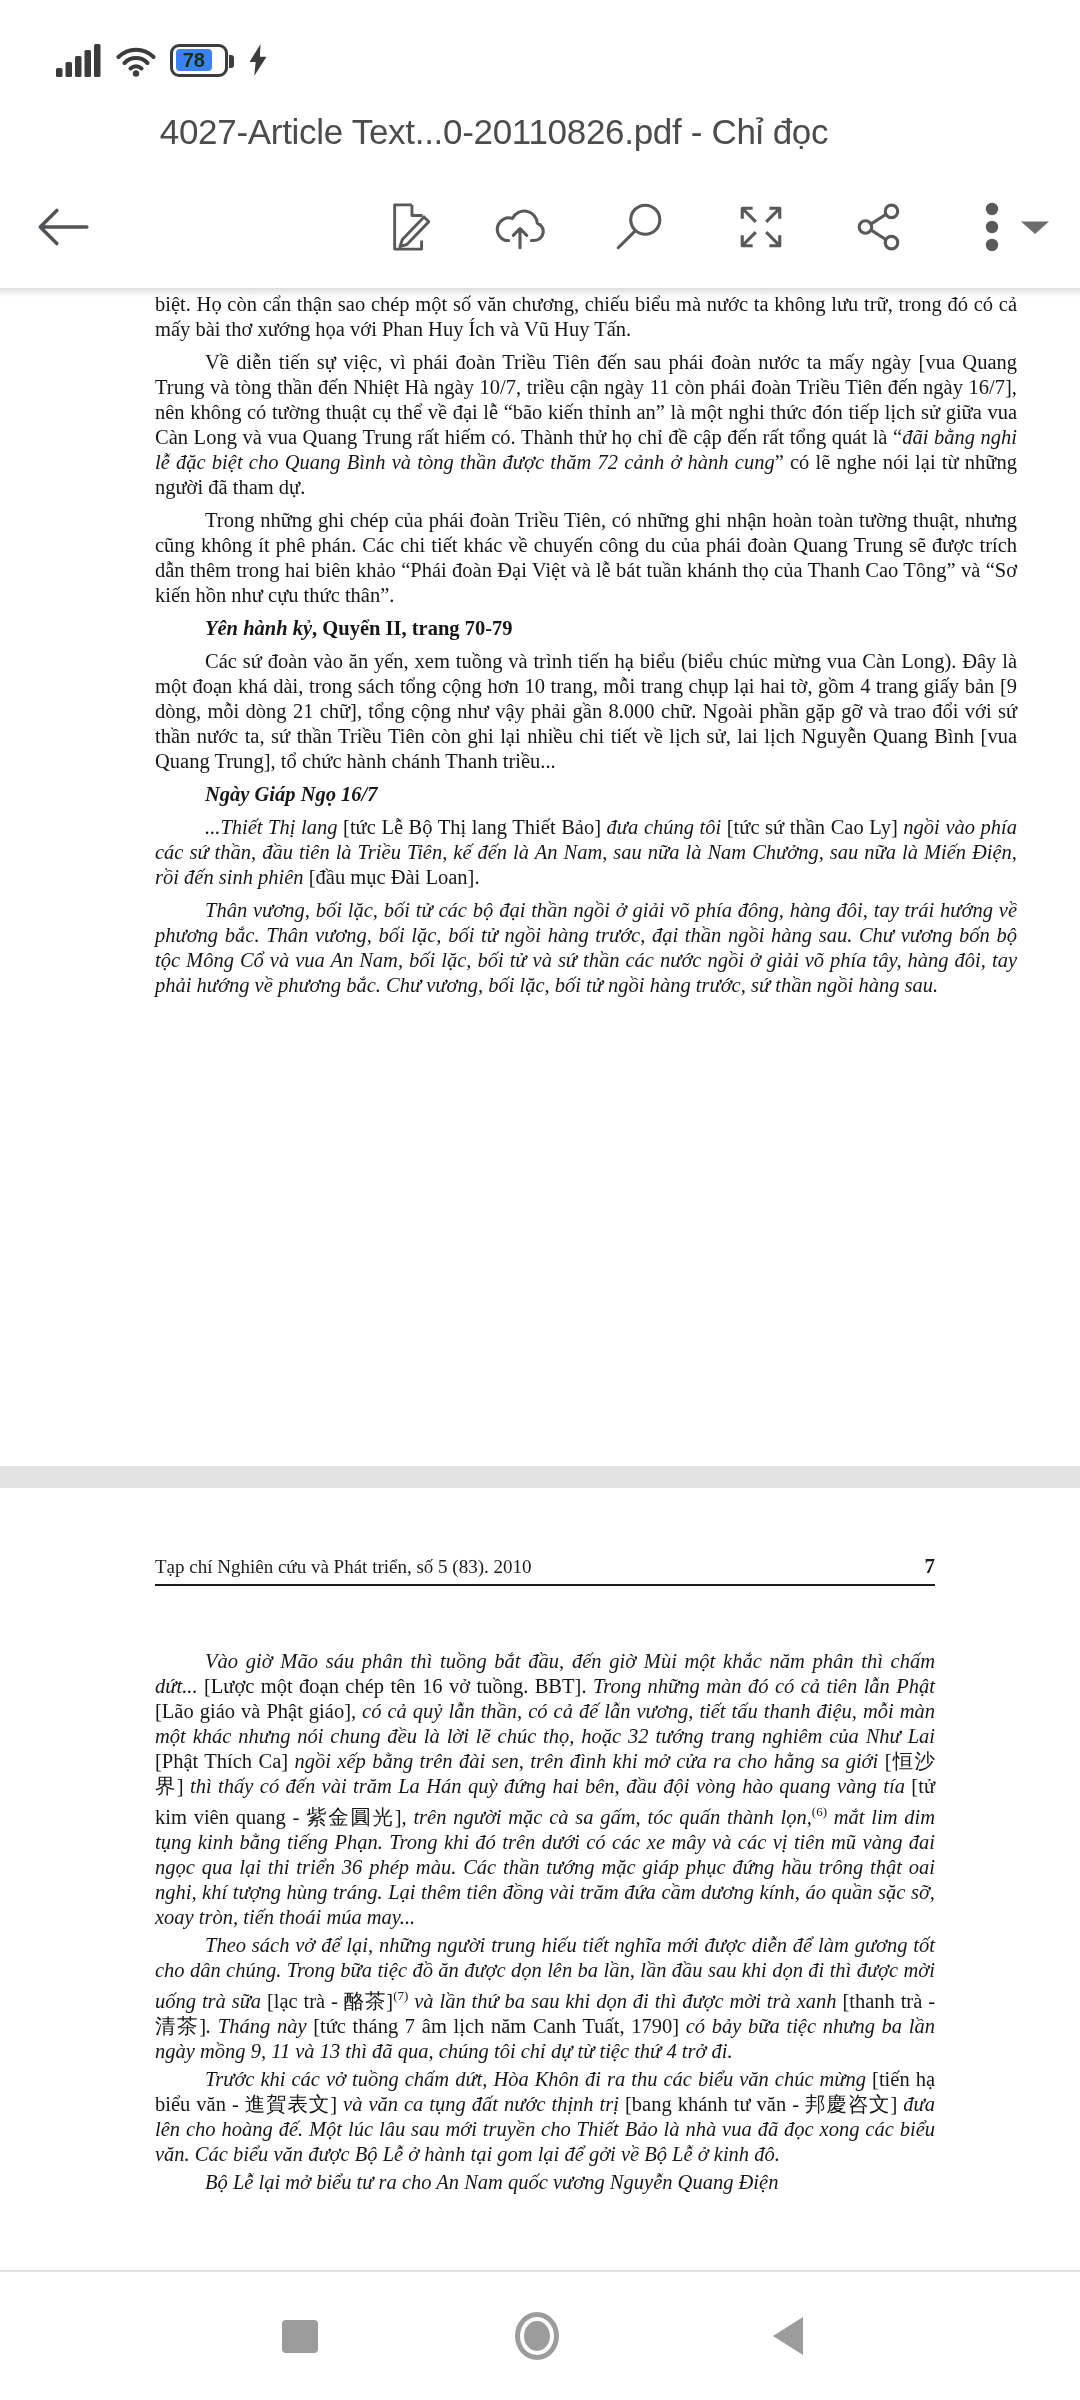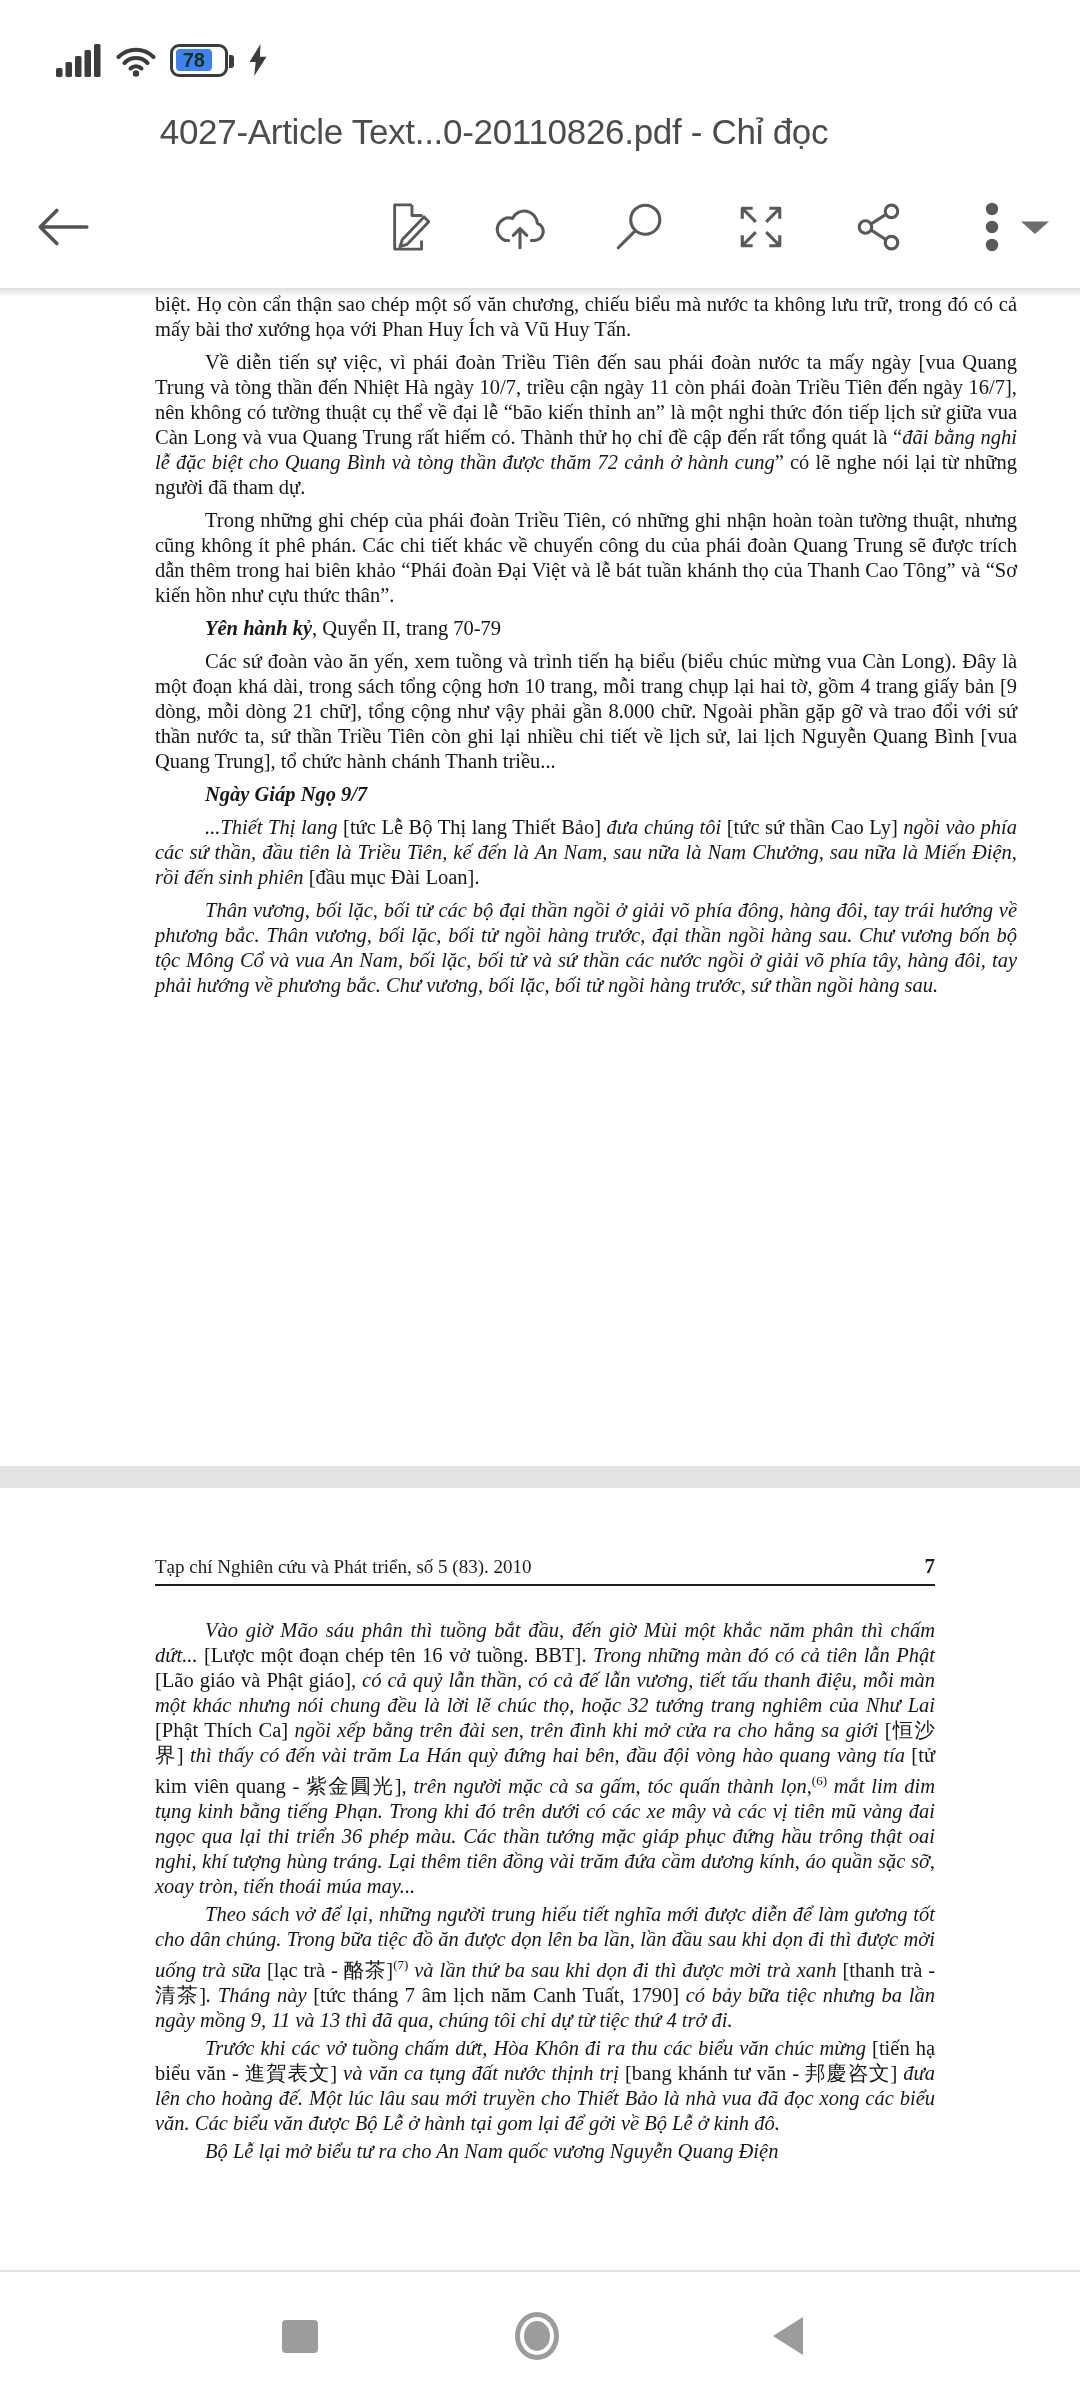--- a/index.html
+++ b/index.html
@@ -45,28 +45,28 @@
         font-family:"Liberation Serif","DejaVu Serif",serif;color:#161616;
         font-size:20.5px;line-height:25px;}
   .page1{height:1178px;padding:4px 63px 0 155px;}
   .page-sep{height:22px;background:#e3e3e3;}
   .page2{height:782px;padding:66px 145px 0 155px;}
   .para{margin:0 0 8px 0;text-indent:50px;text-align:justify;}
   .para.cont{text-indent:0;}
   .page2 .para{margin-bottom:3px;}
   .h{margin:2px 0 8px 50px;font-weight:bold;}
   .seg-i{font-style:italic;}
-  .seg-b{font-weight:normal;}
+  .seg-b{font-weight:bold;}
   .seg-bi{font-weight:bold;font-style:italic;}
   .seg-sup{vertical-align:super;font-size:13px;font-style:normal;}
   .p2-header{display:flex;justify-content:space-between;align-items:baseline;
              border-bottom:2.5px solid #1c1c1c;padding-bottom:5px;}
   .p2-journal{font-size:19px;color:#1c1c1c;}
   .p2-num{font-size:21px;font-weight:bold;color:#1c1c1c;}
-  .p2-body{margin-top:32px;}
+  .p2-body{margin-top:63px;}
 
   
   .nav-divider{position:absolute;top:2270px;left:0;width:1080px;height:2px;background:#e1e1e1;}
   .nav-bar{position:absolute;top:2272px;left:0;width:1080px;height:128px;background:#fff;}
   .nav-btn{position:absolute;top:0;height:128px;width:120px;display:flex;align-items:center;
            justify-content:center;background:none;border:none;padding:0;cursor:pointer;}
   .nav-recents{left:240px;}
   .nav-home{left:477px;}
   .nav-back{left:728px;}
   .nav-square{width:36px;height:33px;background:#9c9c9c;border-radius:4px;}
@@ -188,21 +188,21 @@
   </button>
   <div class="toolbar-shadow"></div>
 
   <div class="pdf-viewport">
     <div class="page page1">
       <p class="para cont"><span>biệt. Họ còn cẩn thận sao chép một số văn chương, chiếu biểu mà nước ta không lưu trữ, trong đó có cả mấy bài thơ xướng họa với Phan Huy Ích và Vũ Huy Tấn.</span></p>
       <p class="para"><span>Về diễn tiến sự việc, vì phái đoàn Triều Tiên đến sau phái đoàn nước ta mấy ngày [vua Quang Trung và tòng thần đến Nhiệt Hà ngày 10/7, triều cận ngày 11 còn phái đoàn Triều Tiên đến ngày 16/7], nên không có tường thuật cụ thể về đại lễ “bão kiến thỉnh an” là một nghi thức đón tiếp lịch sử giữa vua Càn Long và vua Quang Trung rất hiếm có. Thành thử họ chỉ đề cập đến rất tổng quát là “</span><span class="seg-i">đãi bằng nghi lễ đặc biệt cho Quang Bình và tòng thần được thăm 72 cảnh ở hành cung</span><span>” có lẽ nghe nói lại từ những người đã tham dự.</span></p>
       <p class="para"><span>Trong những ghi chép của phái đoàn Triều Tiên, có những ghi nhận hoàn toàn tường thuật, nhưng cũng không ít phê phán. Các chi tiết khác về chuyến công du của phái đoàn Quang Trung sẽ được trích dẫn thêm trong hai biên khảo “Phái đoàn Đại Việt và lễ bát tuần khánh thọ của Thanh Cao Tông” và “Sơ kiến hồn như cựu thức thân”.</span></p>
       <p class="h"><span class="seg-bi">Yên hành kỷ</span><span class="seg-b">, Quyển II, trang 70-79</span></p>
       <p class="para"><span>Các sứ đoàn vào ăn yến, xem tuồng và trình tiến hạ biểu (biểu chúc mừng vua Càn Long). Đây là một đoạn khá dài, trong sách tổng cộng hơn 10 trang, mỗi trang chụp lại hai tờ, gồm 4 trang giấy bản [9 dòng, mỗi dòng 21 chữ], tổng cộng như vậy phải gần 8.000 chữ. Ngoài phần gặp gỡ và trao đổi với sứ thần nước ta, sứ thần Triều Tiên còn ghi lại nhiều chi tiết về lịch sử, lai lịch Nguyễn Quang Bình [vua Quang Trung], tổ chức hành chánh Thanh triều...</span></p>
-      <p class="h"><span class="seg-bi">Ngày Giáp Ngọ 9/7</span></p>
+      <p class="h"><span class="seg-bi">Ngày Giáp Ngọ 16/7</span></p>
       <p class="para"><span class="seg-i">...Thiết Thị lang </span><span>[tức Lễ Bộ Thị lang Thiết Bảo] </span><span class="seg-i">đưa chúng tôi </span><span>[tức sứ thần Cao Ly] </span><span class="seg-i">ngồi vào phía các sứ thần, đầu tiên là Triều Tiên, kế đến là An Nam, sau nữa là Nam Chưởng, sau nữa là Miến Điện, rồi đến sinh phiên </span><span>[đầu mục Đài Loan].</span></p>
       <p class="para"><span class="seg-i">Thân vương, bối lặc, bối tử các bộ đại thần ngồi ở giải võ phía đông, hàng đôi, tay trái hướng về phương bắc. Thân vương, bối lặc, bối tử ngồi hàng trước, đại thần ngồi hàng sau. Chư vương bốn bộ tộc Mông Cổ và vua An Nam, bối lặc, bối tử và sứ thần các nước ngồi ở giải võ phía tây, hàng đôi, tay phải hướng về phương bắc. Chư vương, bối lặc, bối tử ngồi hàng trước, sứ thần ngồi hàng sau.</span></p>
     </div>
     <div class="page-sep"></div>
     <div class="page page2">
       <div class="p2-header">
         <span class="p2-journal">Tạp chí Nghiên cứu và Phát triển, số 5 (83). 2010</span>
         <span class="p2-num">7</span>
       </div>
       <div class="p2-body">

